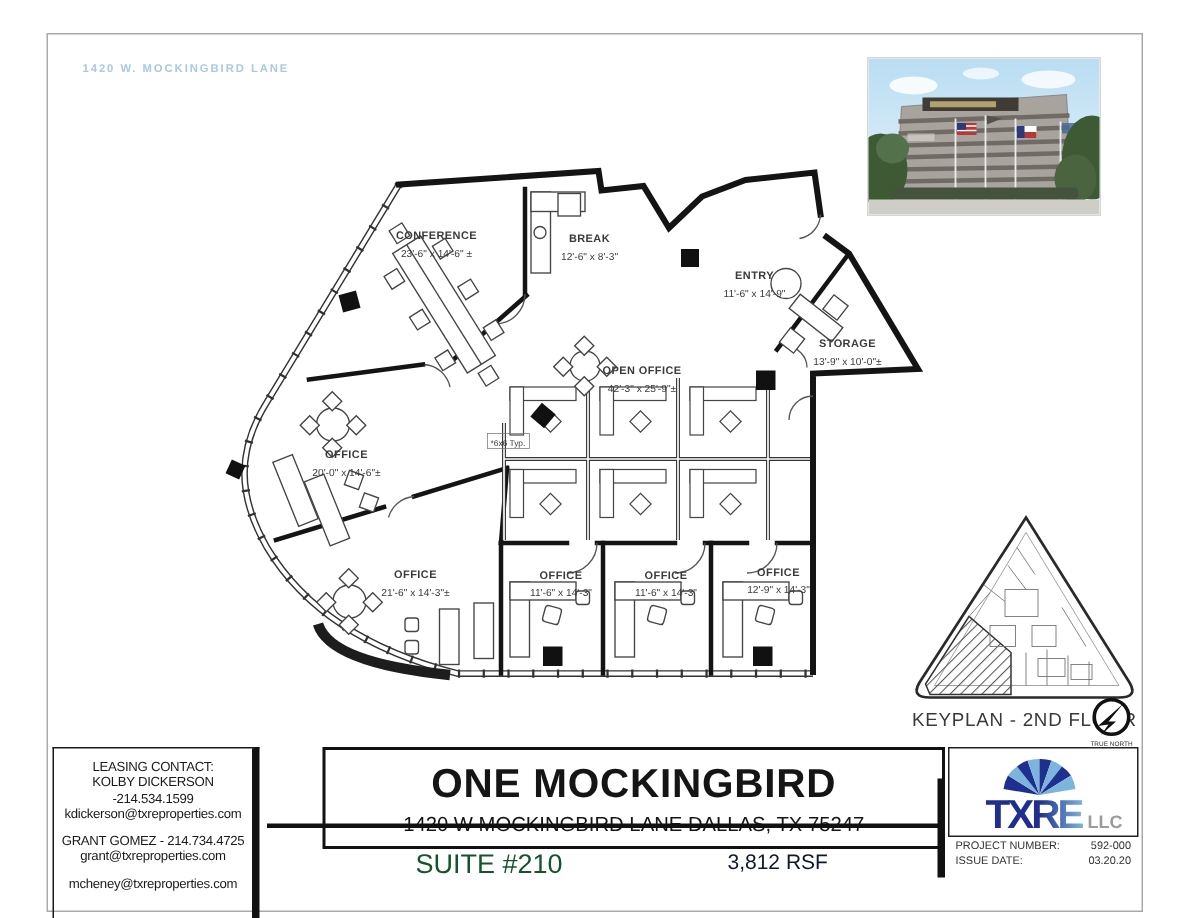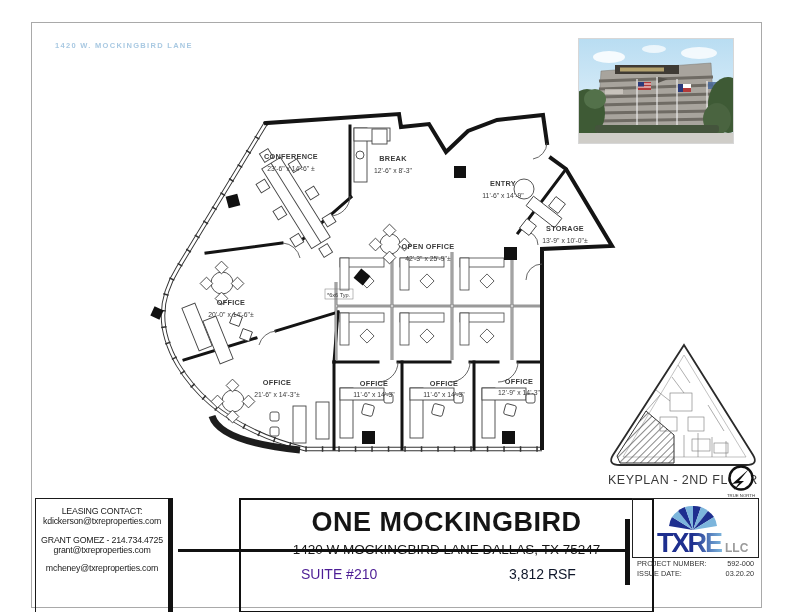--- a/index.html
+++ b/index.html
@@ -16,26 +16,26 @@
   .plan{position:absolute;left:130px;top:100px;width:500px;height:400px;}
   .keyplan{position:absolute;left:598px;top:335px;width:168px;height:168px;}
   svg text{font-family:"Liberation Sans",sans-serif;}
   .roomname{font-size:7.3px;font-weight:bold;fill:#3a3a3a;letter-spacing:.3px;}
   .roomdims{font-size:6.8px;fill:#3a3a3a;}
   .tinynote{font-size:5.6px;fill:#3a3a3a;}
   
   .contactbox{position:absolute;left:35px;top:498px;width:138px;height:125px;border:1.5px solid #1a1a1a;border-right:5px solid #111;
     text-align:center;color:#1a1a1a;font-size:8.8px;line-height:10.3px;padding-top:7px;box-sizing:border-box;letter-spacing:-.2px;}
   .contactbox .gap{height:8px;}
-  .titlebox{position:absolute;left:215px;top:498px;width:415px;height:115px;border:2px solid #111;box-sizing:border-box;margin-left:24px;}
+  .titlebox{position:absolute;left:215px;top:498px;width:415px;height:68px;border:2px solid #111;box-sizing:border-box;}
   .titlebox .bigtitle{text-align:center;font-size:27px;font-weight:bold;color:#151515;margin-top:7px;letter-spacing:.5px;}
   .titlebox .addrline{text-align:center;font-size:13.5px;color:#151515;margin-top:4px;}
   .divline{position:absolute;left:178px;top:549px;width:452px;height:3px;background:#111;}
   .rightbar{position:absolute;left:625px;top:519px;width:5px;height:66px;background:#111;}
-  .suite{position:absolute;left:60px;top:66px;font-size:14px;color:#4c1d95;}
+  .suite{position:absolute;left:60px;top:66px;font-size:18px;color:#14532d;}
   .rsf{position:absolute;left:268px;top:66px;font-size:14px;color:#0f172a;}
   .txrebox{position:absolute;left:632px;top:498px;width:127px;height:60px;border:1.5px solid #222;box-sizing:border-box;text-decoration:underline;}
   .projrow{position:absolute;left:4px;right:4px;display:flex;justify-content:space-between;font-size:7.3px;color:#333;}
 </style>
 </head>
 <body>
 
 <div class="frame"></div>
 
 <div class="logo">
@@ -287,20 +287,21 @@
   <text x="10" y="149" font-size="12.5" fill="#3a3a3a" letter-spacing="0.5">KEYPLAN - 2ND FLOOR</text>
   <g transform="translate(143,143)">
     <circle cx="0" cy="0" r="11.5" fill="#fff" stroke="#111" stroke-width="2.4"></circle>
     <polygon points="8,-9 -9,6 -2,5 -7,12 3,3 -2,3" fill="#111"></polygon>
     <text x="0" y="19" font-size="4.3" fill="#333" text-anchor="middle">TRUE NORTH</text>
   </g>
 </svg>
 
 <div class="contactbox">
   <div>LEASING CONTACT:</div>
+  <div>KOLBY DICKERSON -214.534.1599</div>
   <div>kdickerson@txreproperties.com</div>
   <div class="gap"></div>
   <div>GRANT GOMEZ - 214.734.4725</div>
   <div>grant@txreproperties.com</div>
   <div class="gap"></div>
   <div>mcheney@txreproperties.com</div>
 </div>
 
 <div class="titlebox">
   <div class="bigtitle">ONE MOCKINGBIRD</div>

